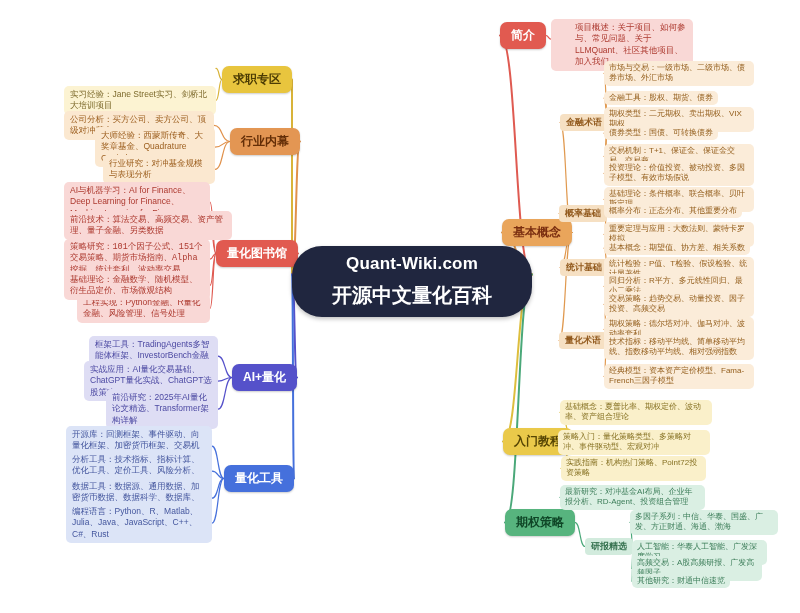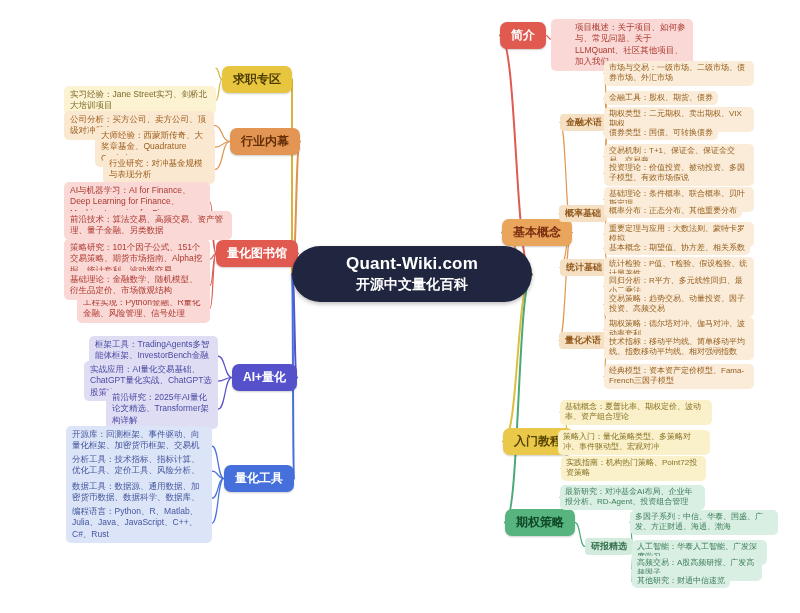--- a/index.html
+++ b/index.html
@@ -5,21 +5,21 @@
   html,body{margin:0;padding:0;background:#ffffff;}
   .stage{position:relative;width:800px;height:613px;overflow:hidden;
          font-family:"Liberation Sans",sans-serif;background:#ffffff;}
   #edges{position:absolute;left:0;top:0;z-index:0;}
   .node,.leaf,.sub{position:absolute;z-index:2;box-sizing:border-box;}
   .node{font-weight:bold;font-size:12px;padding:5px 11px;border-radius:7px;
         box-shadow:0 1px 2px rgba(0,0,0,.2);white-space:nowrap;cursor:pointer;}
   .center{position:absolute;z-index:3;background:#20263f;color:#ffffff;border-radius:30px;
           padding:8px 22px;text-align:center;cursor:pointer;box-shadow:0 2px 4px rgba(0,0,0,.25);}
   .center .t1{font-size:17px;font-weight:bold;letter-spacing:.2px;}
-  .center .t2{font-size:14px;font-weight:bold;margin-top:2px;}
+  .center .t2{font-size:20px;font-weight:bold;margin-top:8px;}
   .leaf{font-size:8.5px;line-height:1.35;padding:3px 6px;border-radius:5px;cursor:pointer;}
   .leaf-r{font-size:8px;line-height:1.3;padding:2px 5px;}
   .sub{font-size:9px;font-weight:bold;padding:2px 6px;border-radius:4px;white-space:nowrap;cursor:pointer;}
 
   
   .n-yellow{background:#e8c53e;color:#4c3c04;}
   .l-yellow{background:#fcf3d2;color:#7d6a2c;}
   .n-orange{background:#e39653;color:#642e07;}
   .l-orange{background:#fbe8d0;color:#9c5e1e;}
   .n-red{background:#e15a50;color:#ffffff;}
@@ -109,21 +109,21 @@
   <div class="leaf l-yellow" style="left:64px;top:86px;width:152px;">实习经验：Jane Street实习、剑桥北大培训项目</div>
 
   <div class="node n-orange" id="b-hangye" style="left:230px;top:128px;">行业内幕</div>
   <div class="leaf l-orange" style="left:64px;top:111px;width:150px;">公司分析：买方公司、卖方公司、顶级对冲基金</div>
   <div class="leaf l-orange" style="left:95px;top:127px;width:120px;">大师经验：西蒙斯传奇、大奖章基金、Quadrature Capital</div>
   <div class="leaf l-orange" style="left:103px;top:155px;width:112px;">行业研究：对冲基金规模与表现分析</div>
 
   <div class="node n-red" id="b-tushuguan" style="left:216px;top:240px;">量化图书馆</div>
   <div class="leaf l-red" style="left:64px;top:182px;width:146px;">AI与机器学习：AI for Finance、Deep Learning for Finance、Machine Learning for Finance</div>
   <div class="leaf l-red" style="left:64px;top:211px;width:168px;">前沿技术：算法交易、高频交易、资产管理、量子金融、另类数据</div>
-  <div class="leaf l-red" style="left:64px;top:239px;width:146px;">策略研究：101个因子公式、151个交易策略、期货市场指南、Alpha挖掘、统计套利、波动率交易</div>
+  <div class="leaf l-red" style="left:64px;top:239px;width:146px;font-family:Liberation Mono, monospace;">策略研究：101个因子公式、151个交易策略、期货市场指南、Alpha挖掘、统计套利、波动率交易</div>
   <div class="leaf l-red" style="left:77px;top:294px;width:133px;">工程实现：Python金融、R量化金融、风险管理、信号处理</div>
   <div class="leaf l-red" style="left:64px;top:271px;width:146px;">基础理论：金融数学、随机模型、衍生品定价、市场微观结构</div>
 
   <div class="node n-purple" id="b-aiquant" style="left:232px;top:364px;">AI+量化</div>
   <div class="leaf l-purple" style="left:89px;top:336px;width:129px;">框架工具：TradingAgents多智能体框架、InvestorBench金融决策Benchmark</div>
   <div class="leaf l-purple" style="left:84px;top:361px;width:134px;">实战应用：AI量化交易基础、ChatGPT量化实战、ChatGPT选股策略</div>
   <div class="leaf l-purple" style="left:106px;top:389px;width:112px;">前沿研究：2025年AI量化论文精选、Transformer架构详解</div>
 
   <div class="node n-blue" id="b-gongju" style="left:224px;top:465px;">量化工具</div>
   <div class="leaf l-blue" style="left:66px;top:426px;width:146px;">开源库：回测框架、事件驱动、向量化框架、加密货币框架、交易机器人</div>

